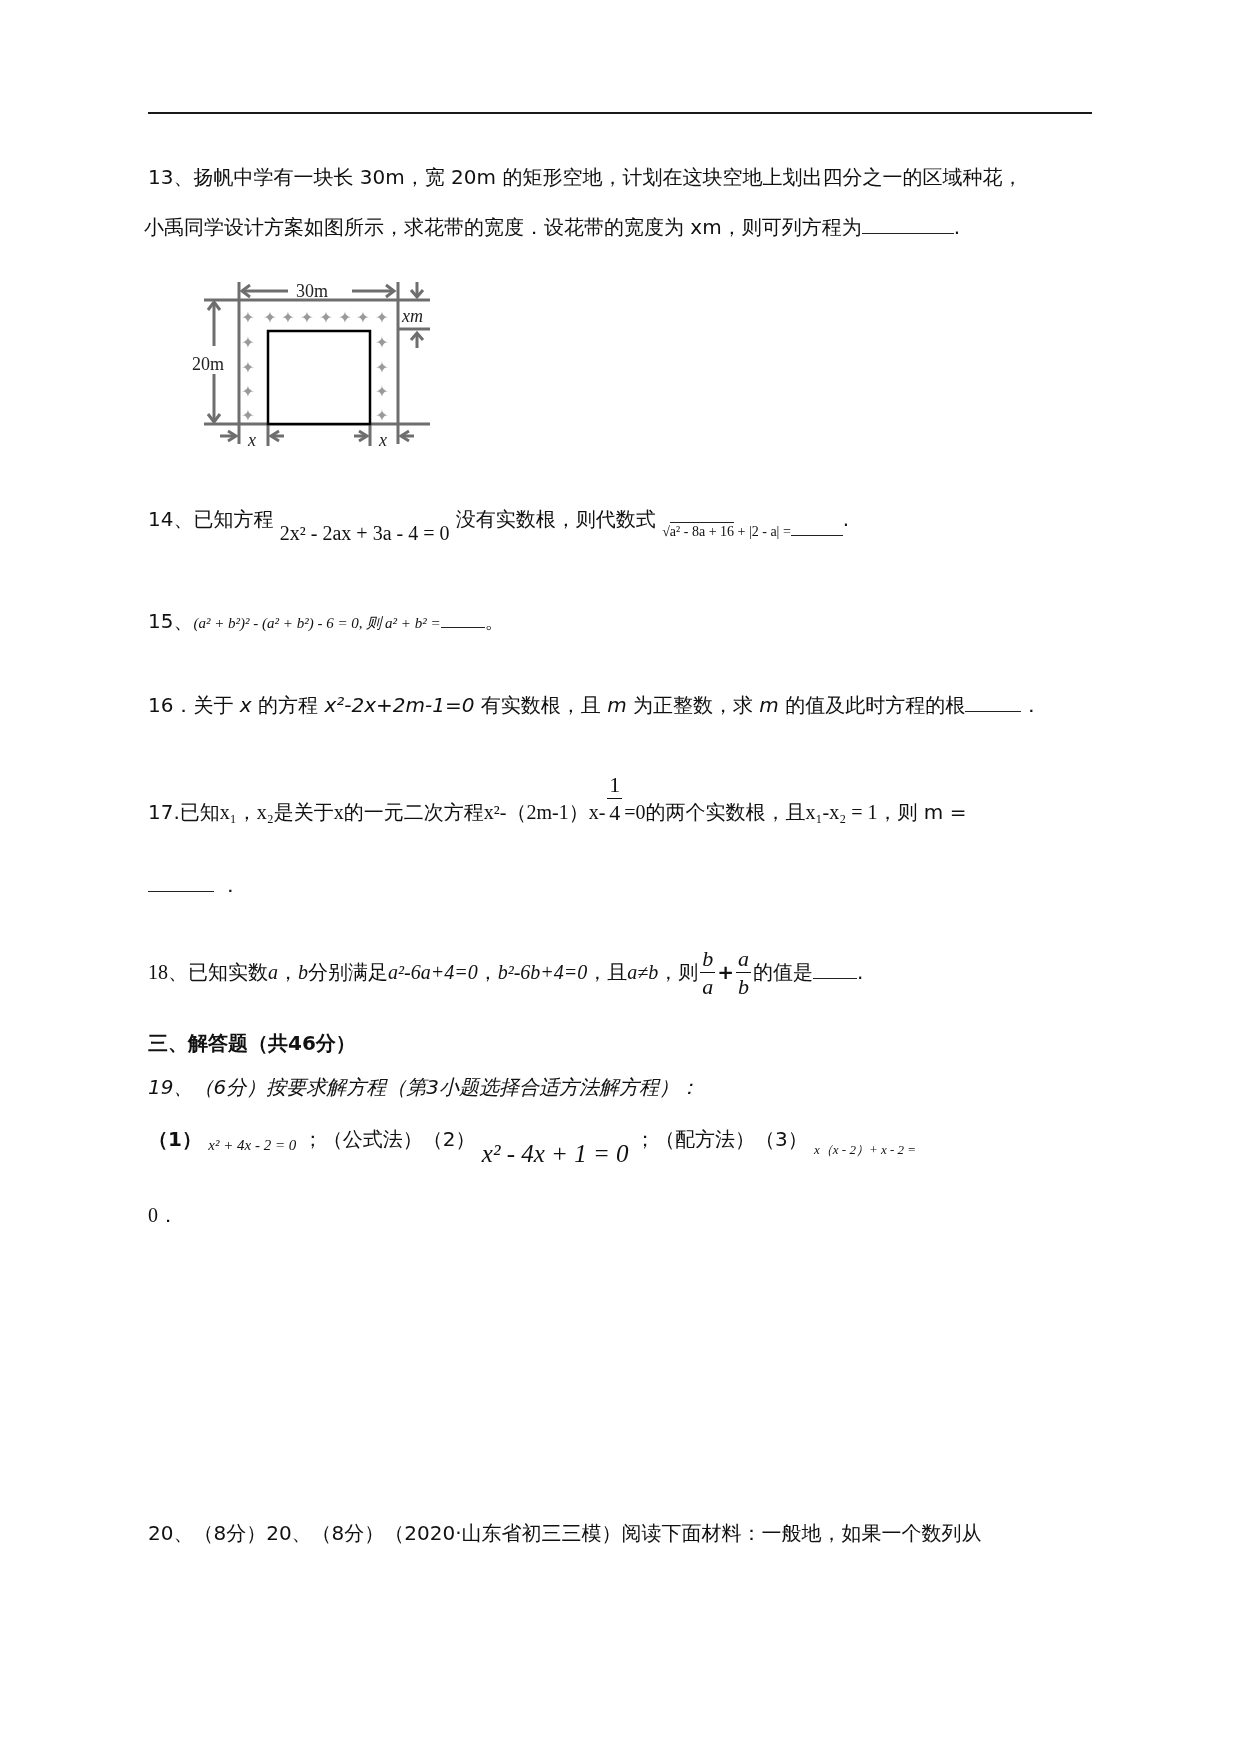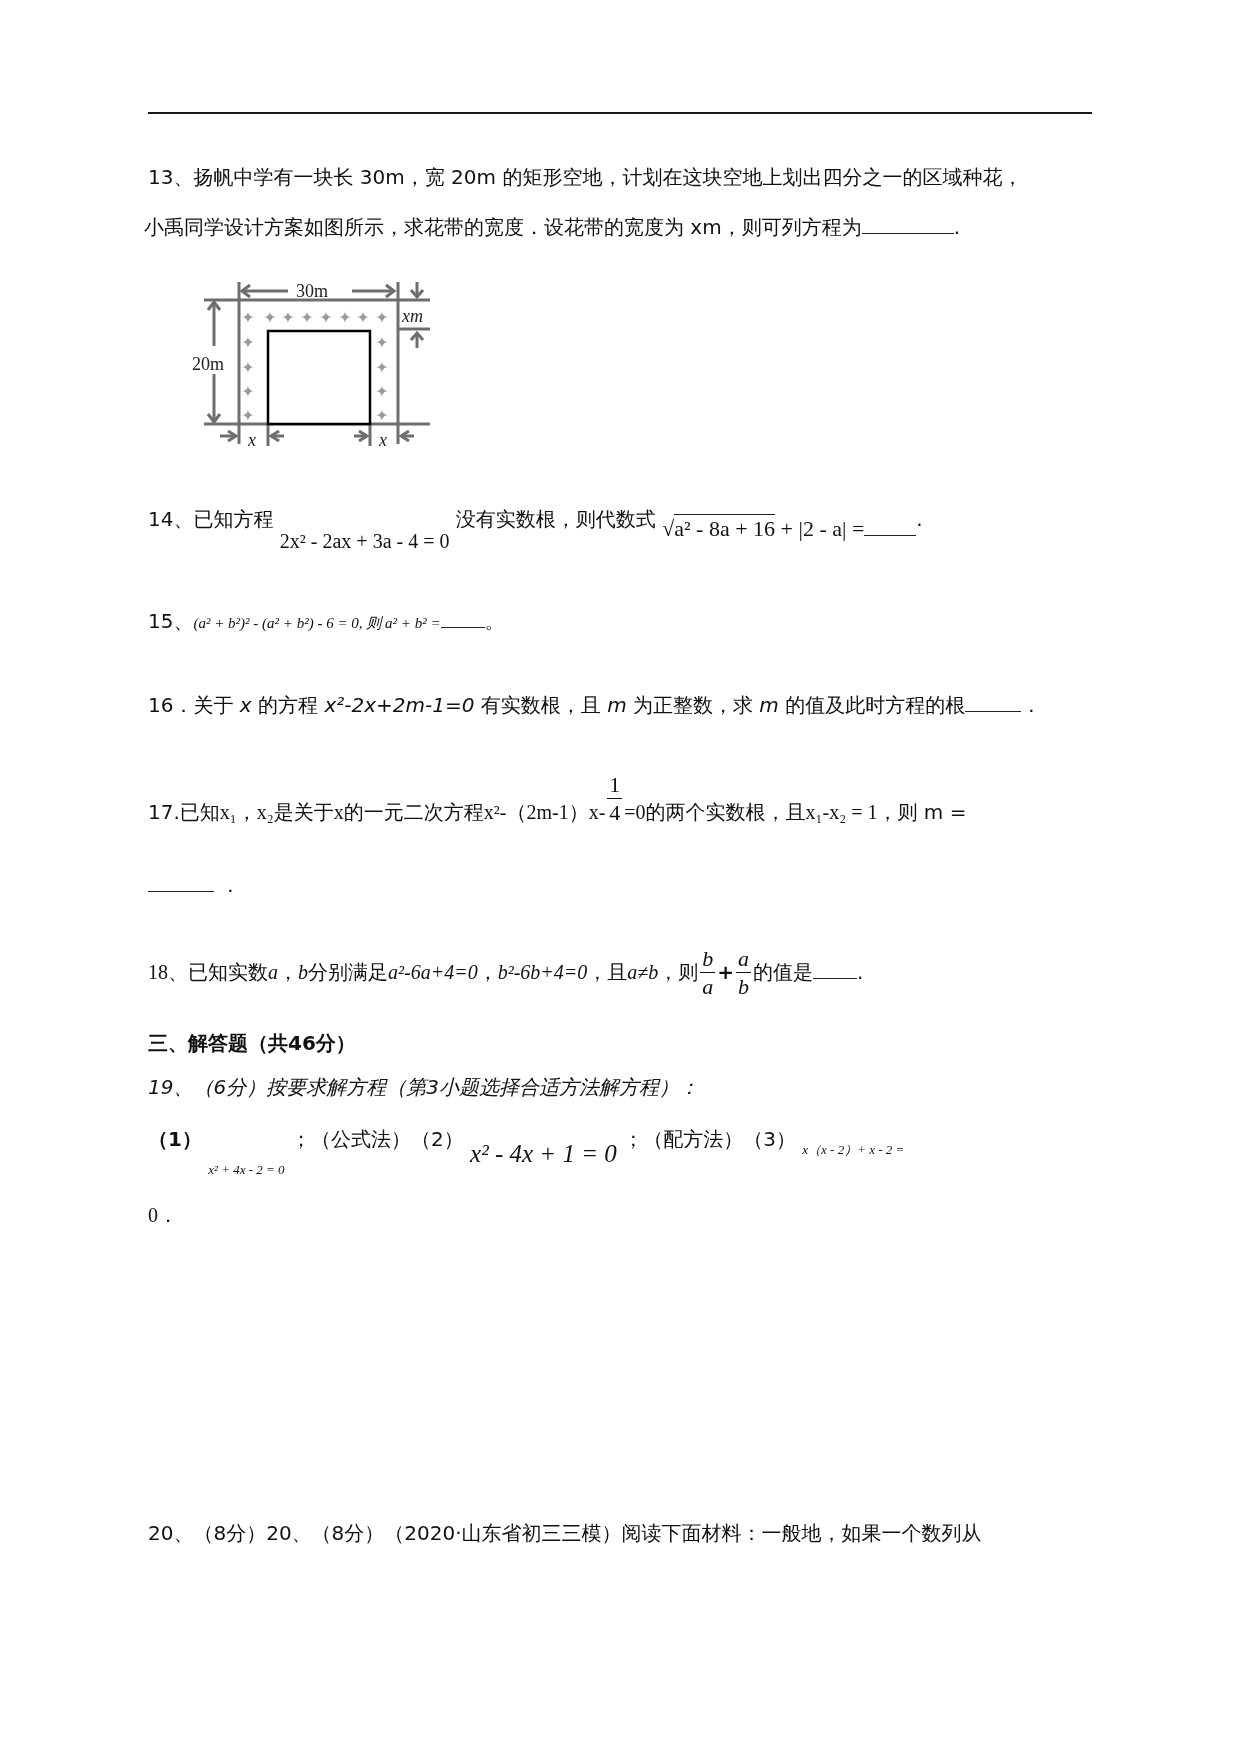--- a/index.html
+++ b/index.html
@@ -90,23 +90,23 @@
       <text x="2" y="100">20m</text>
       <text x="212" y="52" font-style="italic">xm</text>
       <text x="58" y="176" font-style="italic">x</text>
       <text x="189" y="176" font-style="italic">x</text>
     </g>
   </svg>
 </div>
 
 <div class="abs" style="left:148px; top:506px;">
   <span>14、已知方程</span>
-  <span class="math" style="position:relative; top:22px; font-style:normal;margin-top:42px;">2x² - 2ax + 3a - 4 = 0</span>
+  <span class="math" style="position:relative; top:14px; font-style:normal;margin-top:42px;">2x² - 2ax + 3a - 4 = 0</span>
   <span>没有实数根，则代数式</span>
-  <span class="math" style="position:relative; top:10px; font-style:normal; font-size:22px;">√<span class="sqrt">a² - 8a + 16</span> <span>+ |2 - a| =</span></span><span class="blank" style="width:52px; position:relative; top:10px;"></span><span>.</span>
+  <span class="math" style="position:relative; top:10px; font-style:normal; font-size:14px;">√<span class="sqrt">a² - 8a + 16</span> <span>+ |2 - a| =</span></span><span class="blank" style="width:52px; position:relative; top:10px;"></span><span>.</span>
 </div>
 
 <div class="abs" style="left:148px; top:608px;">
   <span>15、</span><span class="math" style="font-size:15px;">(a² + b²)² - (a² + b²) - 6 = 0, 则 a² + b² =</span><span class="blank" style="width:44px;"></span><span>。</span>
 </div>
 
 <div class="abs" style="left:148px; top:692px;">
   <span>16．关于</span>
   <span class="it">x</span>
   <span>的方程</span>
@@ -127,21 +127,21 @@
 
 <div class="abs" style="left:148px; top:946px;">
   <span class="serif">18、已知实数</span><span class="math">a</span><span>，</span><span class="math">b</span><span>分别满足</span><span class="math">a²-6a+4=0</span><span>，</span><span class="math">b²-6b+4=0</span><span>，且</span><span class="math">a≠b</span><span>，则</span><span class="frac"><span class="n">b</span><span class="d">a</span></span><span class="bold">+</span><span class="frac"><span class="n">a</span><span class="d">b</span></span><span>的值是</span><span class="blank" style="width:44px;"></span><span>.</span>
 </div>
 
 <div class="abs bold" style="left:148px; top:1030px;">三、解答题（共46分）</div>
 
 <div class="abs" style="left:148px; top:1074px;font-style:italic;">19、（6分）按要求解方程（第3小题选择合适方法解方程）：</div>
 <div class="abs" style="left:148px; top:1124px;">
   <span class="bold">（1）</span>
-  <span class="math" style="position:relative; top:28px; font-size:13px;">x² + 4x - 2 = 0</span>
+  <span class="math" style="position:relative; top:4px; font-size:15px;">x² + 4x - 2 = 0</span>
   <span>；（公式法）（2）</span>
   <span class="math" style="position:relative; top:16px; font-size:25px;">x² - 4x + 1 = 0</span>
   <span>；（配方法）（3）</span>
   <span class="math" style="position:relative; top:8px; font-size:13px;">x（x - 2）+ x - 2 =</span>
 </div>
 <div class="abs serif" style="left:148px; top:1202px;">0．</div>
 
 <div class="abs" style="left:148px; top:1520px;">20、（8分）20、（8分）（2020·山东省初三三模）阅读下面材料：一般地，如果一个数列从</div>
 
 </body></html>

